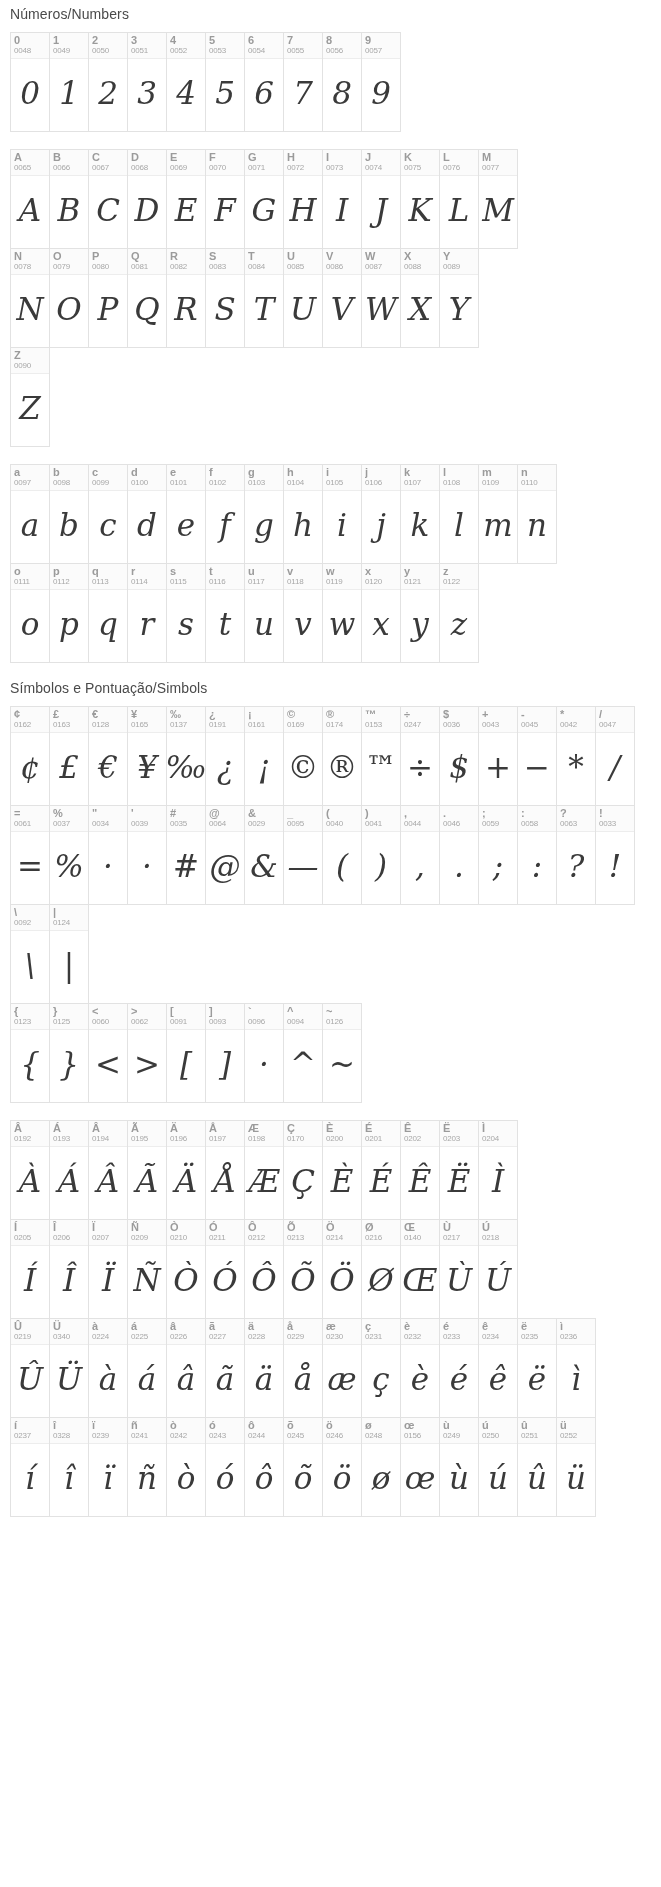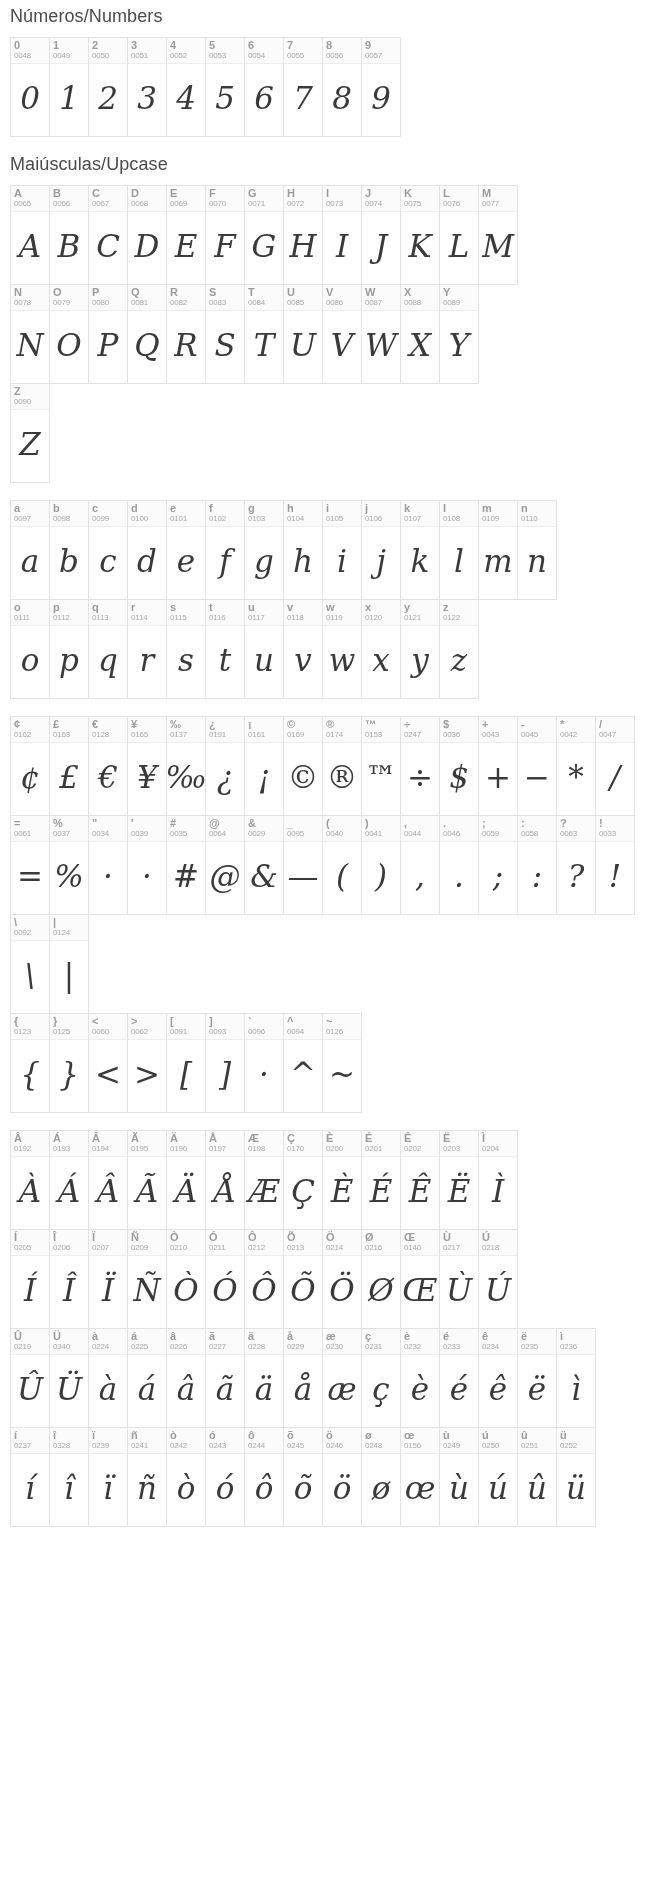--- a/index.html
+++ b/index.html
@@ -15,21 +15,21 @@
     color: #333333;
   }
   .page {
     width: 661px;
     padding: 0 0 10px 0;
   }
   .section {
     margin: 0 0 18px 0;
   }
   .section-title {
-    font-size: 18px;
+    font-size: 14px;
     color: #4a4a4a;
     font-weight: normal;
     margin: 0 0 10px 10px;
     letter-spacing: 0.1px;
   }
   .first-title { margin-top: 6px; }
   .grid {
     display: flex;
     flex-wrap: wrap;
     margin-left: 10px;
@@ -158,21 +158,20 @@
             <div class="cell-head">
               <div class="cell-char">9</div>
               <div class="cell-code">0057</div>
             </div>
             <div class="cell-body">9</div>
           </div>
           <div class="row-break"></div>
         </div>
       </div>
       <div class="section">
-        <div class="section-title">Maiúsculas/Upcase</div>
         <div class="grid">
           <div class="glyph-cell">
             <div class="cell-head">
               <div class="cell-char">A</div>
               <div class="cell-code">0065</div>
             </div>
             <div class="cell-body">A</div>
           </div>
           <div class="glyph-cell">
             <div class="cell-head">
@@ -536,20 +535,21 @@
             <div class="cell-head">
               <div class="cell-char">z</div>
               <div class="cell-code">0122</div>
             </div>
             <div class="cell-body">z</div>
           </div>
           <div class="row-break"></div>
         </div>
       </div>
       <div class="section">
+        <div class="section-title">Símbolos e Pontuação/Simbols</div>
         <div class="grid">
           <div class="glyph-cell">
             <div class="cell-head">
               <div class="cell-char">¢</div>
               <div class="cell-code">0162</div>
             </div>
             <div class="cell-body">¢</div>
           </div>
           <div class="glyph-cell">
             <div class="cell-head">

